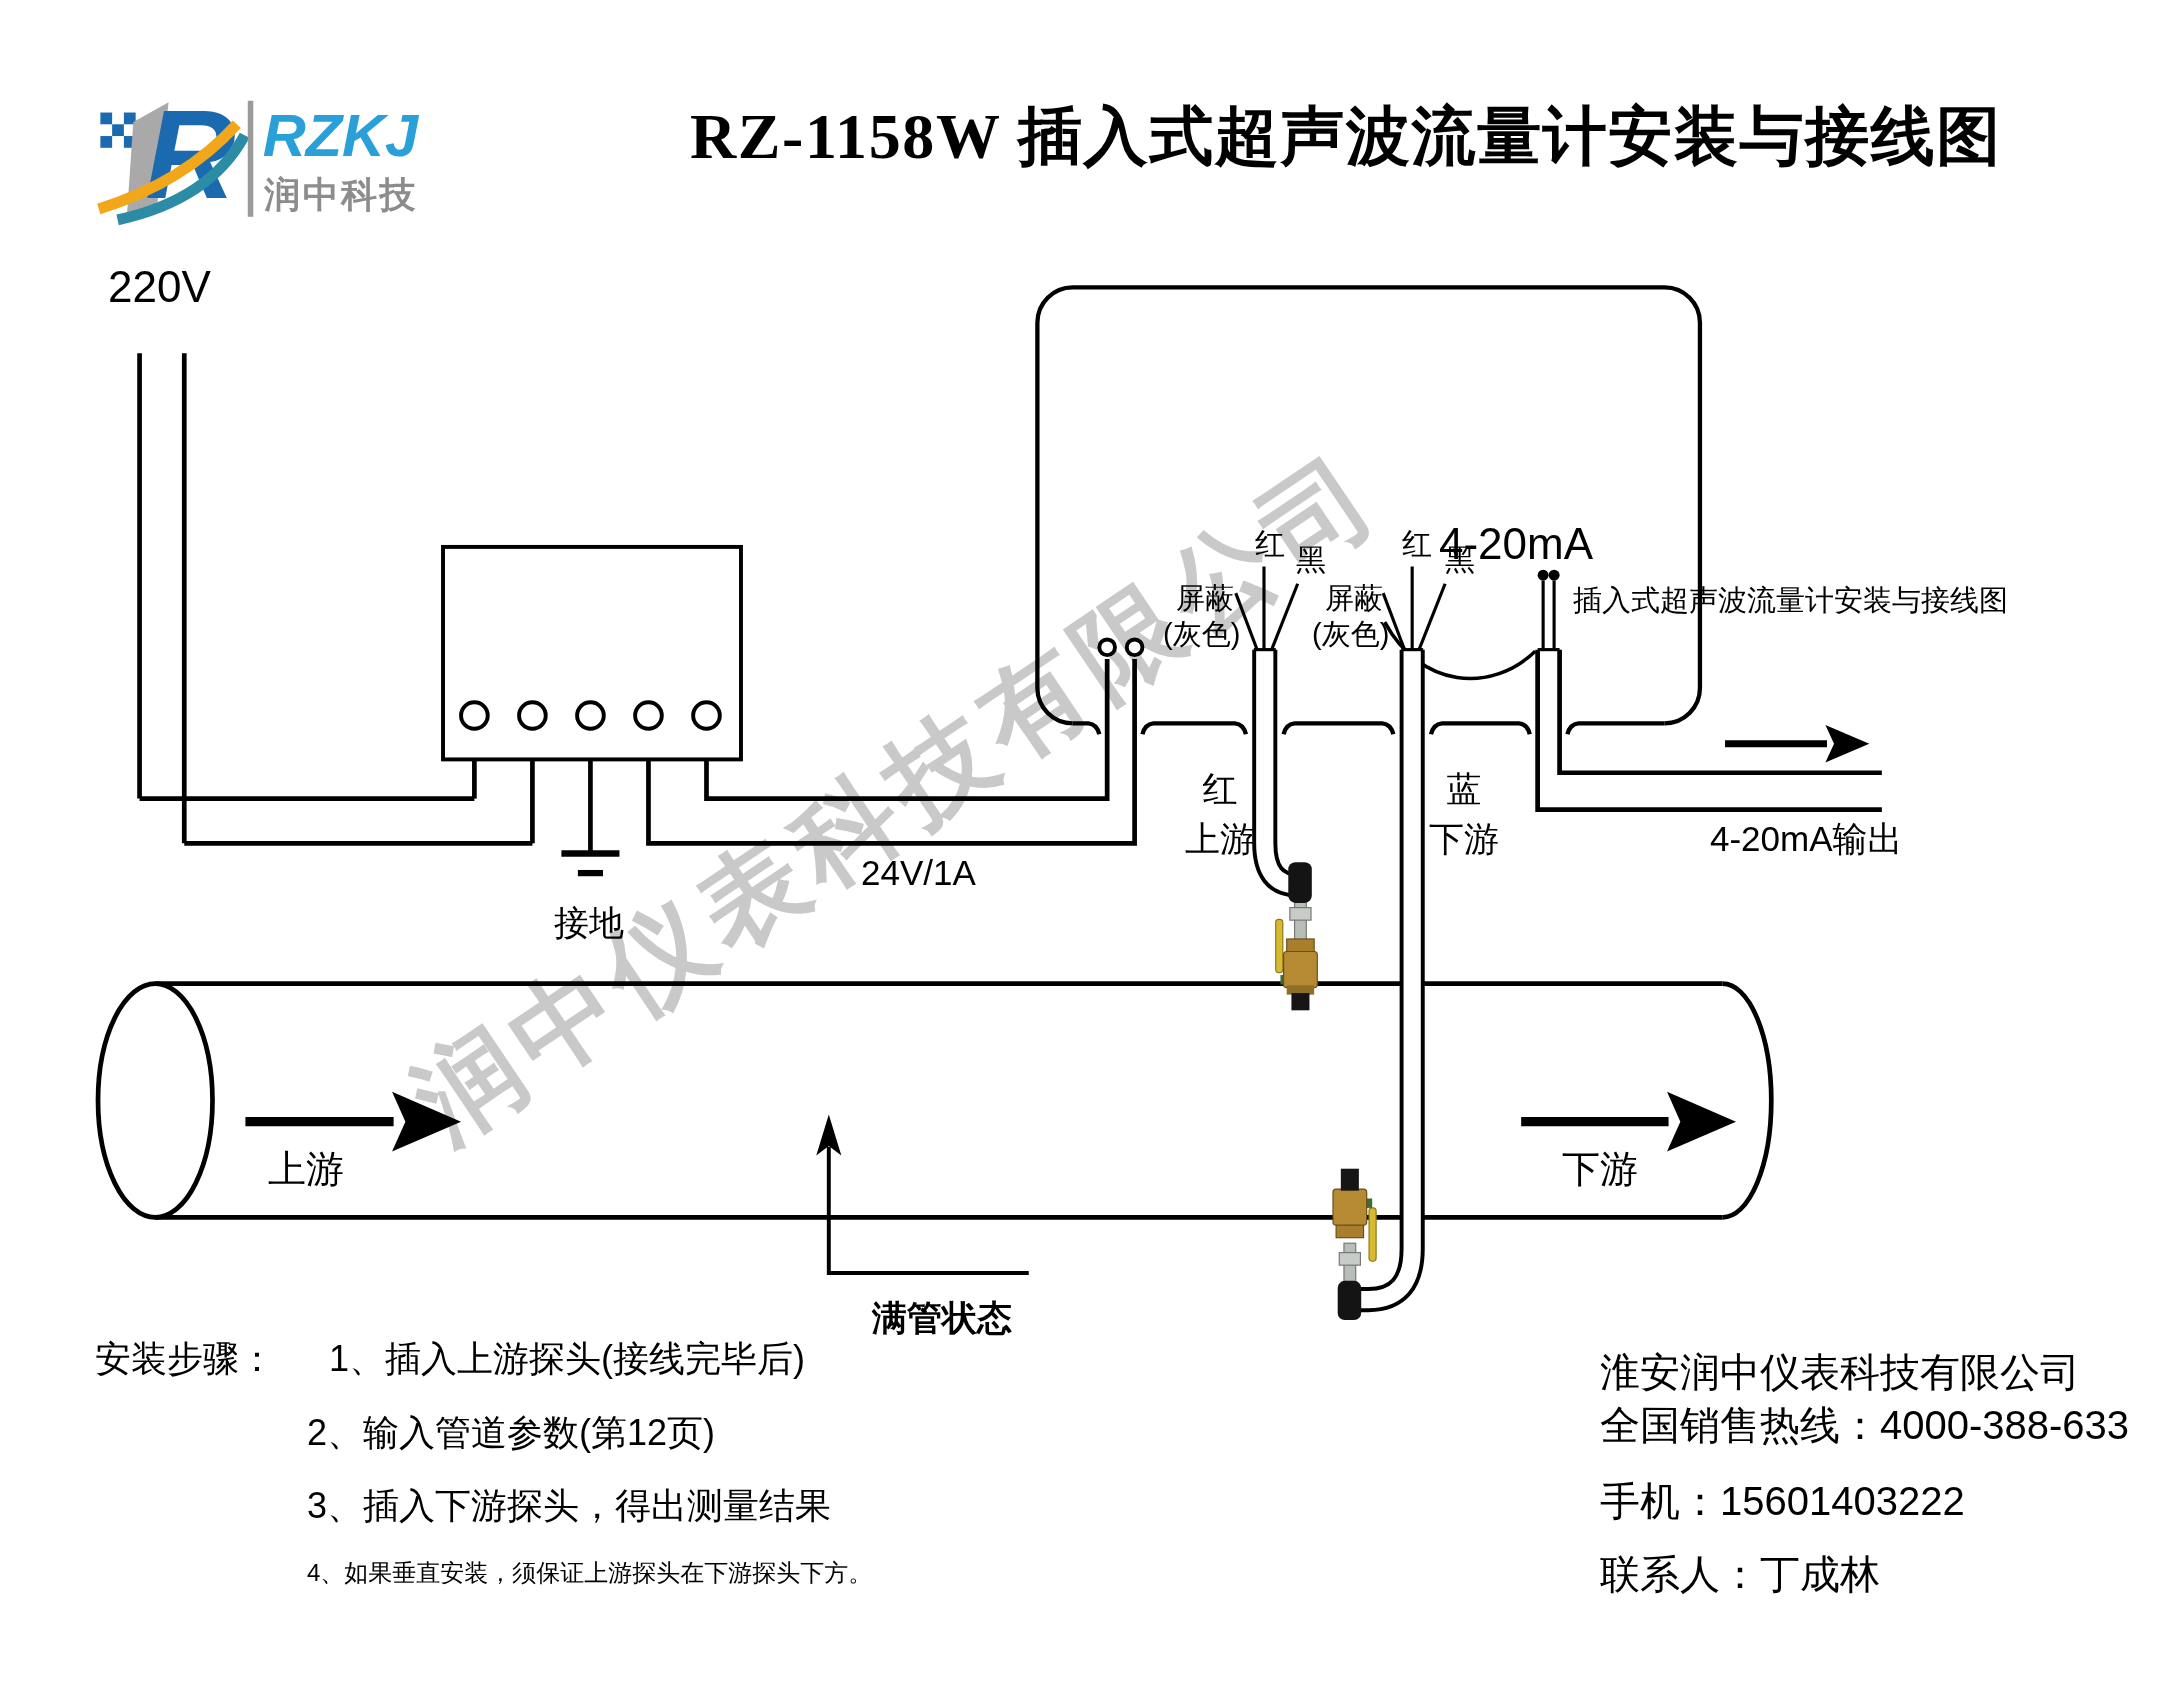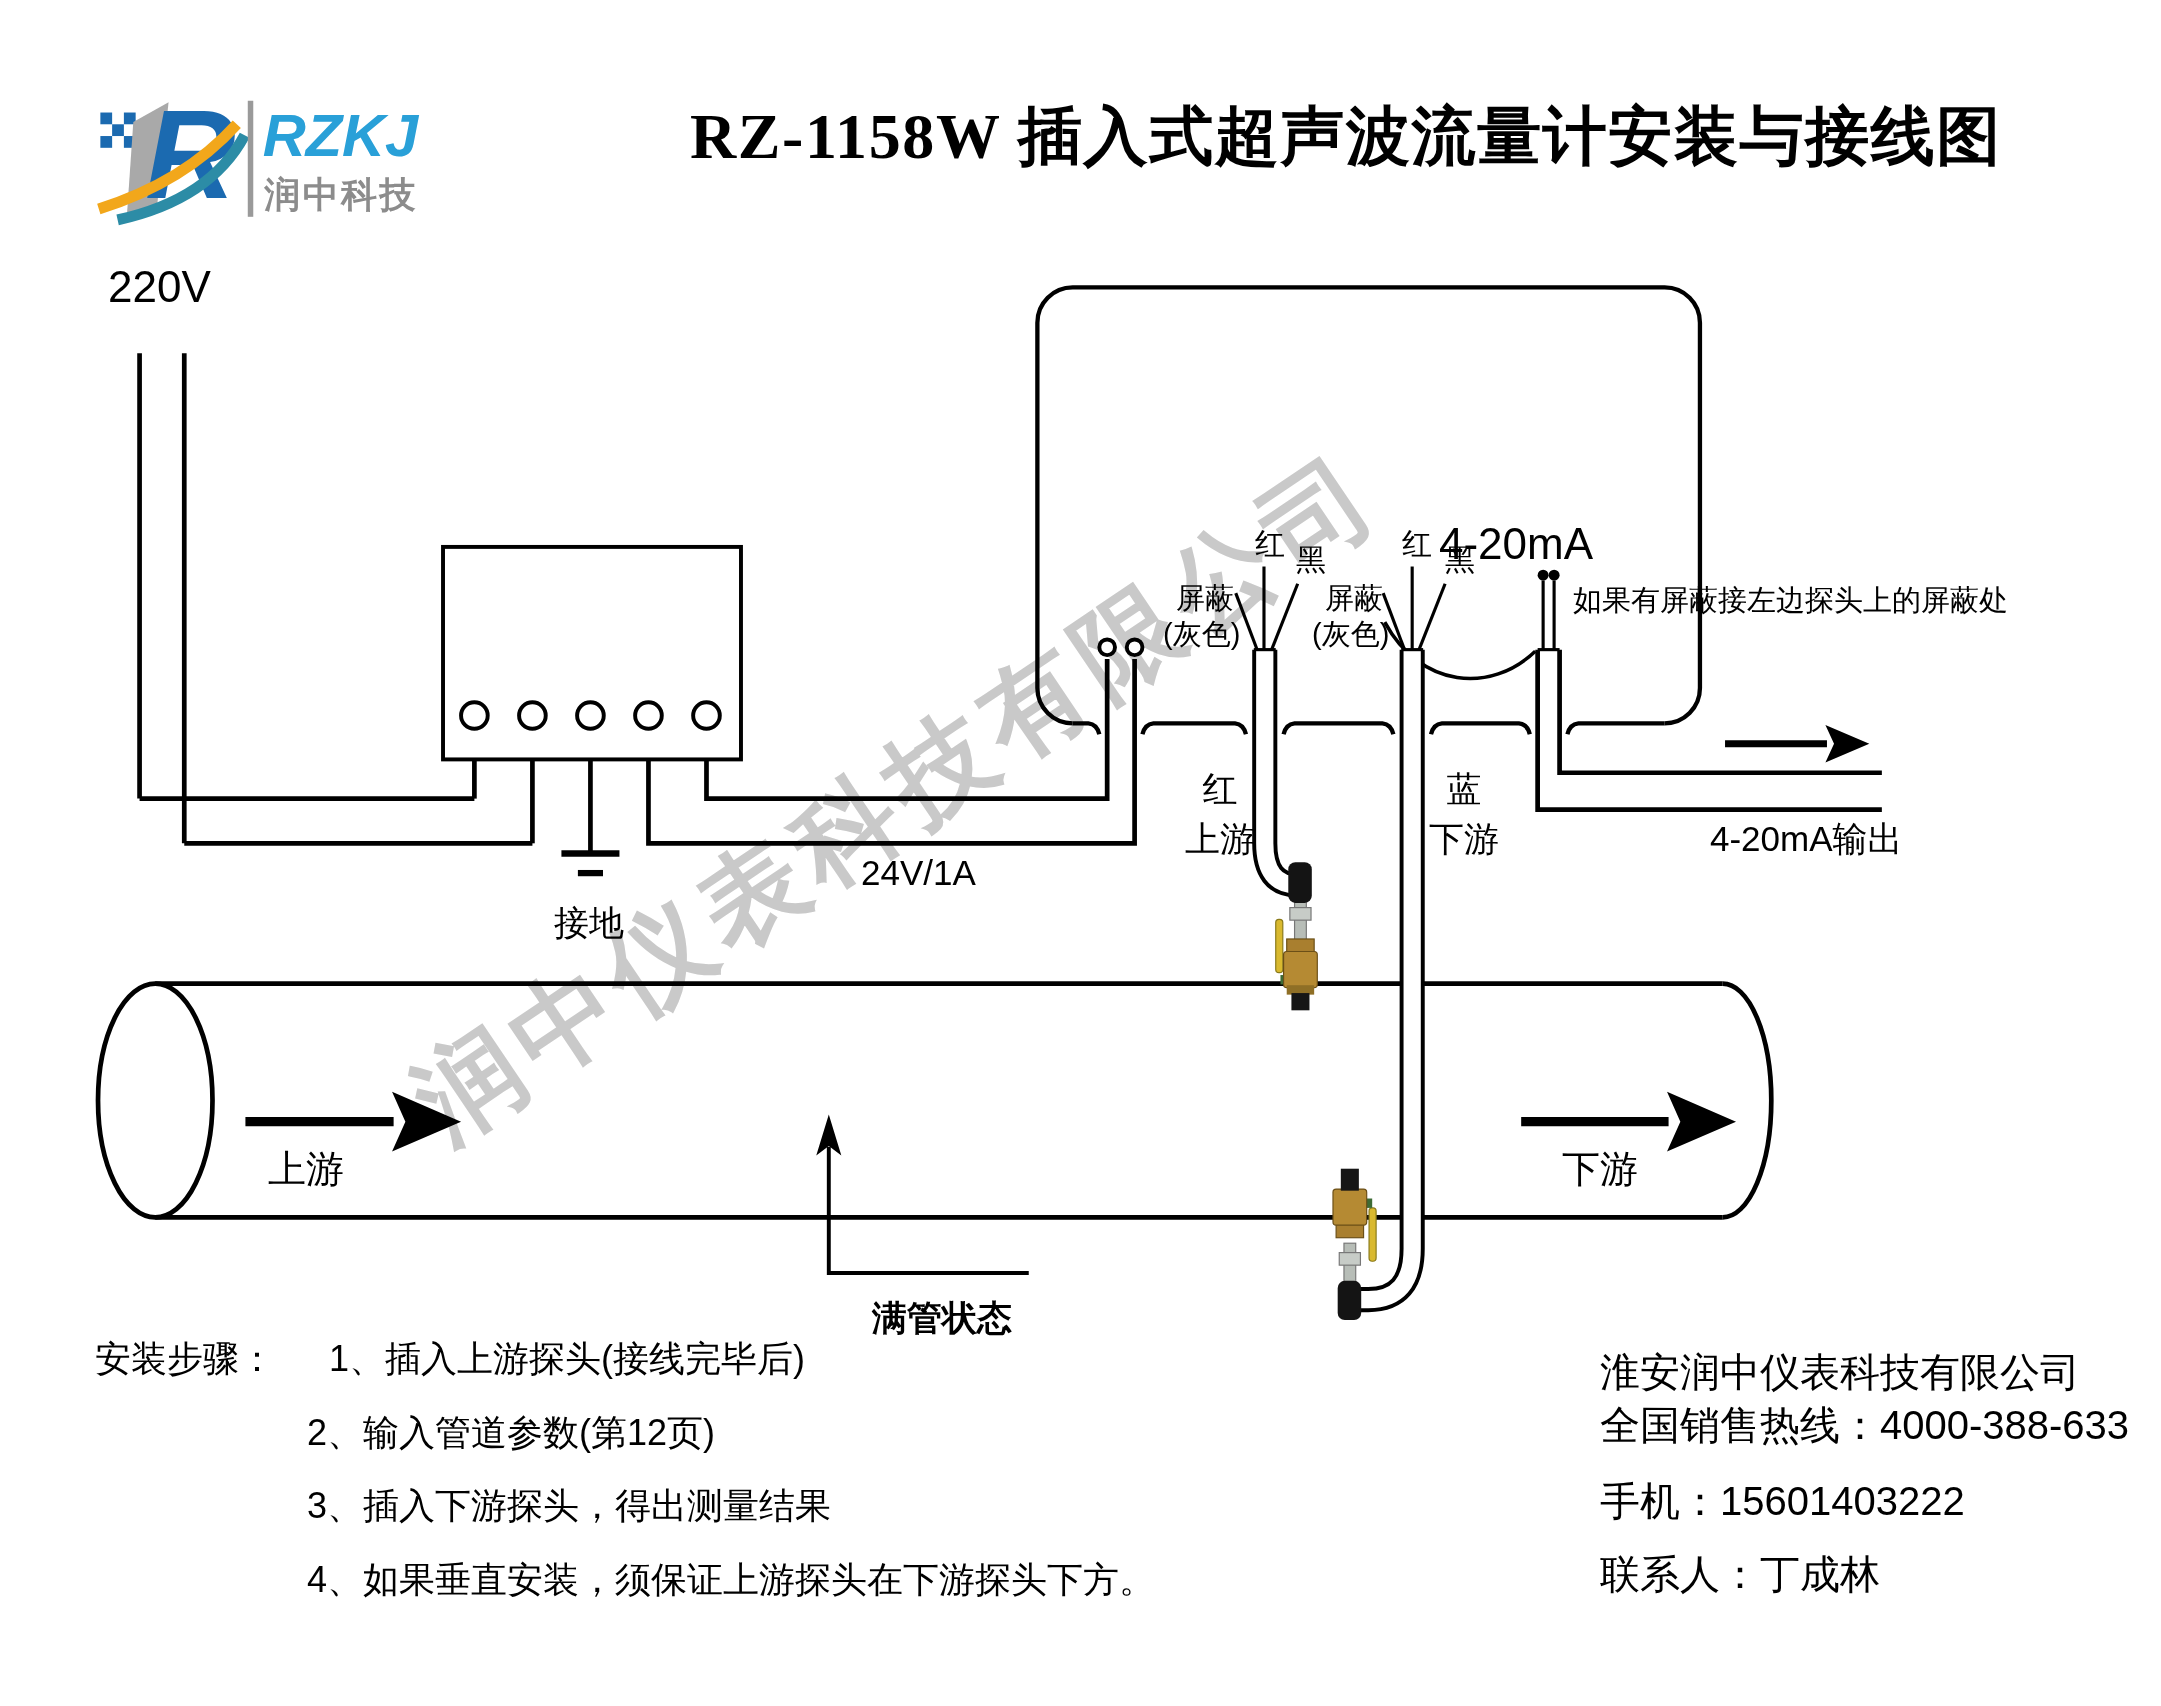--- a/index.html
+++ b/index.html
@@ -157,38 +157,38 @@
   <div class="lbl txt" style="left:1163px;top:618px;font-size:29px;">(灰色)</div>
   <div class="lbl txt" style="left:1255px;top:527px;font-size:30px;">红</div>
   <div class="lbl txt" style="left:1296px;top:543px;font-size:30px;">黑</div>
 
   <div class="lbl txt" style="left:1325px;top:582px;font-size:29px;">屏蔽</div>
   <div class="lbl txt" style="left:1312px;top:618px;font-size:29px;">(灰色)</div>
   <div class="lbl txt" style="left:1402px;top:527px;font-size:30px;">红</div>
   <div class="lbl txt" style="left:1445px;top:543px;font-size:30px;">黑</div>
 
   <div class="lbl txt" style="left:1439px;top:519px;font-size:44px;">4-20mA</div>
-  <div class="lbl txt" style="left:1573px;top:584px;font-size:29px;">如果有屏蔽接左边探头上的屏蔽处</div>
+  <div class="lbl txt" style="left:1573px;top:584px;font-size:29px;">插入式超声波流量计安装与接线图</div>
 
   <div class="lbl txt ctr" style="left:1169px;top:769px;width:102px;font-size:35px;">红</div>
   <div class="lbl txt ctr" style="left:1169px;top:819px;width:102px;font-size:35px;">上游</div>
   <div class="lbl txt ctr" style="left:1413px;top:769px;width:102px;font-size:35px;">蓝</div>
   <div class="lbl txt ctr" style="left:1413px;top:819px;width:102px;font-size:35px;">下游</div>
 
   <div class="lbl txt" style="left:1710px;top:819px;font-size:35px;">4-20mA输出</div>
 
   <div class="lbl txt" style="left:268px;top:1148px;font-size:38px;">上游</div>
   <div class="lbl txt" style="left:1562px;top:1148px;font-size:38px;">下游</div>
   <div class="lbl txt serif" style="left:872px;top:1299px;font-size:35px;">满管状态</div>
 
   <div class="lbl txt" style="left:95px;top:1338px;font-size:36px;">安装步骤：</div>
   <div class="lbl txt" style="left:307px;top:1338px;font-size:36px;margin-left:22px;">1、插入上游探头(接线完毕后)</div>
   <div class="lbl txt" style="left:307px;top:1412px;font-size:36px;">2、输入管道参数(第12页)</div>
   <div class="lbl txt" style="left:307px;top:1485px;font-size:36px;">3、插入下游探头，得出测量结果</div>
-  <div class="lbl txt" style="left:307px;top:1559px;font-size:36px;">4、如果垂直安装，须保证上游探头在下游探头下方。</div>
+  <div class="lbl txt" style="left:307px;top:1559px;font-size:24px;">4、如果垂直安装，须保证上游探头在下游探头下方。</div>
 
   <div class="lbl txt" style="left:1600px;top:1329px;font-size:40px;margin-top:20px;">淮安润中仪表科技有限公司</div>
   <div class="lbl txt" style="left:1600px;top:1402px;font-size:40px;">全国销售热线：4000-388-633</div>
   <div class="lbl txt" style="left:1600px;top:1478px;font-size:40px;">手机：15601403222</div>
   <div class="lbl txt" style="left:1600px;top:1551px;font-size:40px;">联系人：丁成林</div>
 
 </div>
 
 
 </body></html>

